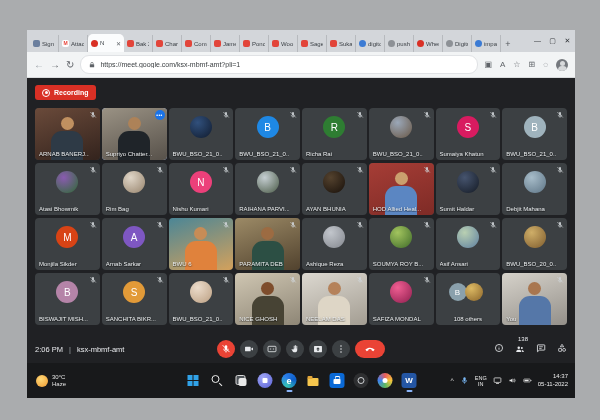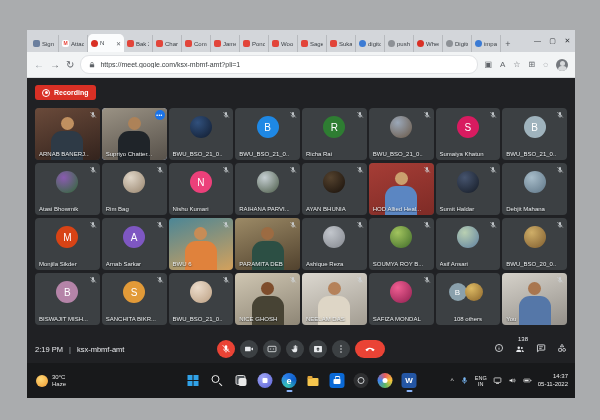--- a/index.html
+++ b/index.html
@@ -509,21 +509,21 @@
             <svg class="micoff" viewBox="0 0 24 24">
               <path fill="#cfd3d7" d="M12 14.5a3 3 0 0 0 3-3V6a3 3 0 0 0-6 0v5.5a3 3 0 0 0 3 3z"></path>
               <path fill="none" stroke="#cfd3d7" stroke-width="2" d="M6.5 11.5a5.5 5.5 0 0 0 11 0M12 17v3.5"></path>
               <path stroke="#cfd3d7" stroke-width="2.2" d="M4 3l16.5 16.5"></path>
             </svg>
           </div>
         </div>
 
       <div class="mbar">
         <div class="mleft">
-          <span>2:19 PM</span>
+          <span>2:06 PM</span>
           <span class="msep">|</span>
           <span>ksx-mbmf-amt</span>
         </div>
         <div class="mcenter">
           <span class="mbtn red">
             <svg viewBox="0 0 24 24">
                 <path fill="#fff" d="M12 14.5a3 3 0 0 0 3-3V6a3 3 0 0 0-6 0v5.5a3 3 0 0 0 3 3z"></path>
                 <path fill="none" stroke="#fff" stroke-width="2" d="M6.5 11.5a5.5 5.5 0 0 0 11 0M12 17v3.5"></path>
                 <path stroke="#fff" stroke-width="2.2" d="M4 3l16.5 16.5"></path>
               </svg>

